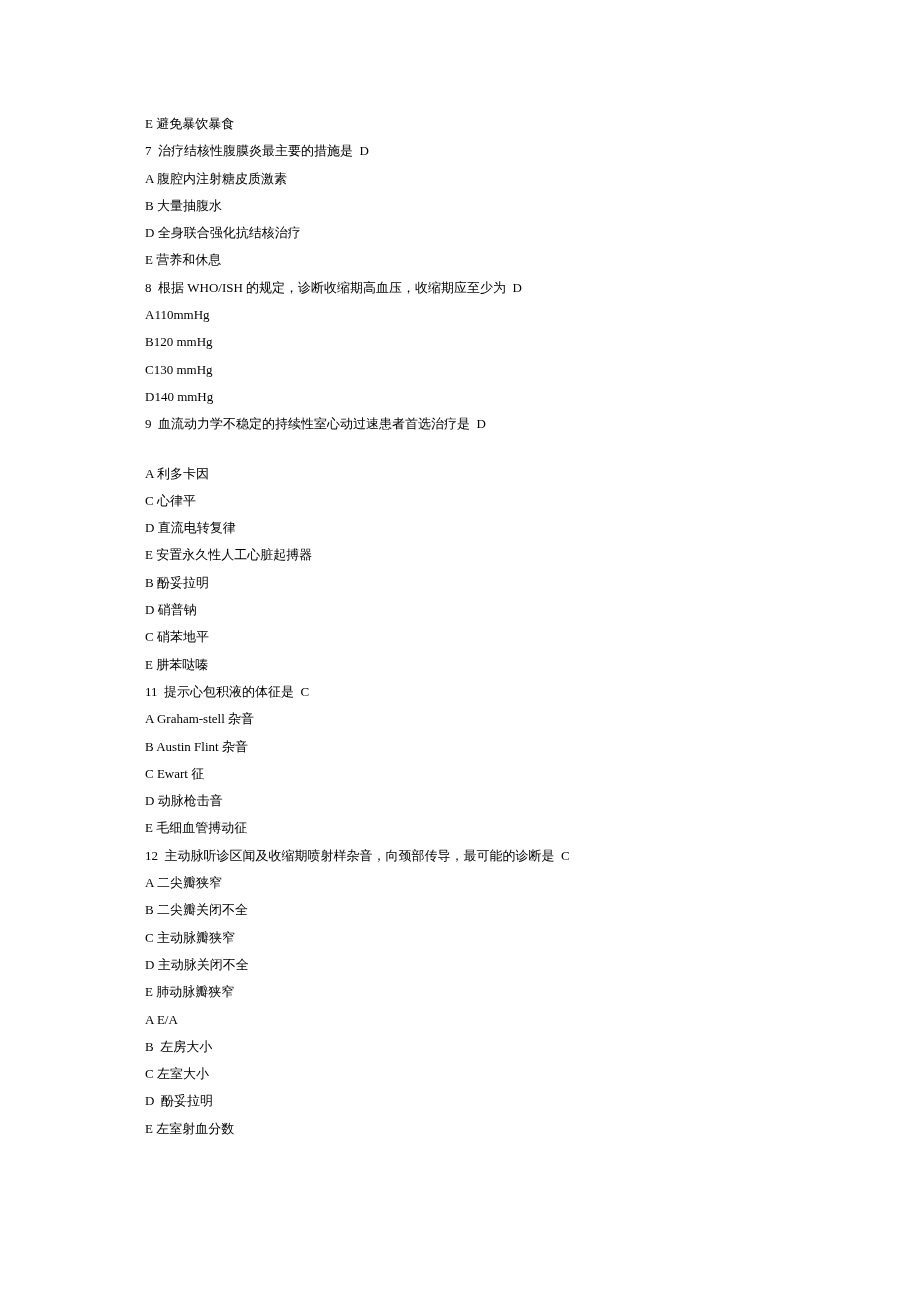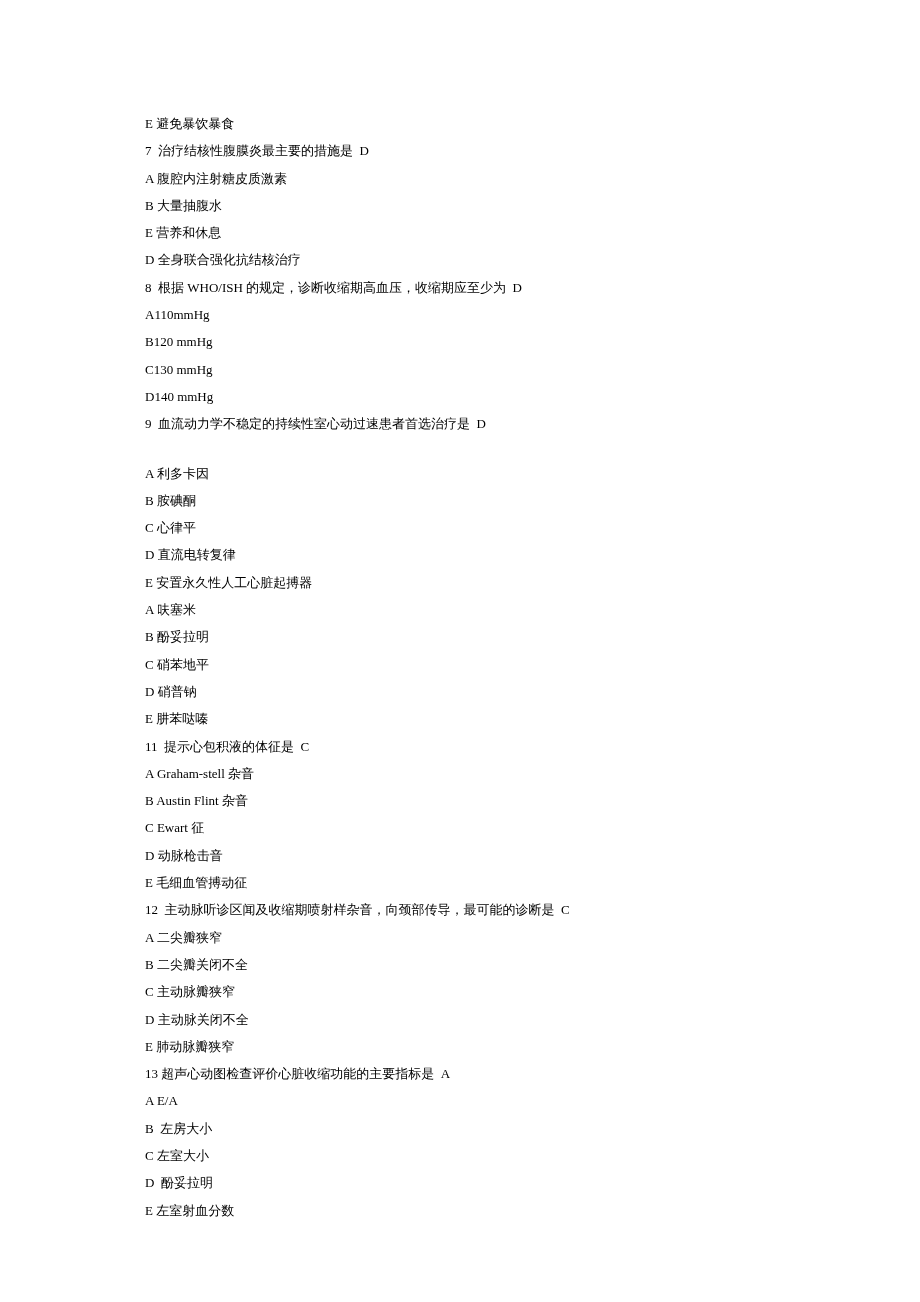--- a/index.html
+++ b/index.html
@@ -25,50 +25,47 @@
   }
 </style>
 </head>
 <body>
 
 <div class="page" id="page">
     <div class="line">E 避免暴饮暴食</div>
     <div class="line">7  治疗结核性腹膜炎最主要的措施是  D</div>
     <div class="line">A 腹腔内注射糖皮质激素</div>
     <div class="line">B 大量抽腹水</div>
+    <div class="line">D 全身联合强化抗结核治疗</div>
     <div class="line">E 营养和休息</div>
-    <div class="line">D 全身联合强化抗结核治疗</div>
     <div class="line">8  根据 WHO/ISH 的规定，诊断收缩期高血压，收缩期应至少为  D</div>
     <div class="line">A110mmHg</div>
     <div class="line">B120 mmHg</div>
     <div class="line">C130 mmHg</div>
     <div class="line">D140 mmHg</div>
     <div class="line">9  血流动力学不稳定的持续性室心动过速患者首选治疗是  D</div>
     <div class="gap"></div>
     <div class="line">A 利多卡因</div>
-    <div class="line">B 胺碘酮</div>
     <div class="line">C 心律平</div>
     <div class="line">D 直流电转复律</div>
     <div class="line">E 安置永久性人工心脏起搏器</div>
-    <div class="line">A 呋塞米</div>
     <div class="line">B 酚妥拉明</div>
+    <div class="line">D 硝普钠</div>
     <div class="line">C 硝苯地平</div>
-    <div class="line">D 硝普钠</div>
     <div class="line">E 肼苯哒嗪</div>
     <div class="line">11  提示心包积液的体征是  C</div>
     <div class="line">A Graham-stell 杂音</div>
     <div class="line">B Austin Flint 杂音</div>
     <div class="line">C Ewart 征</div>
     <div class="line">D 动脉枪击音</div>
     <div class="line">E 毛细血管搏动征</div>
     <div class="line">12  主动脉听诊区闻及收缩期喷射样杂音，向颈部传导，最可能的诊断是  C</div>
     <div class="line">A 二尖瓣狭窄</div>
     <div class="line">B 二尖瓣关闭不全</div>
     <div class="line">C 主动脉瓣狭窄</div>
     <div class="line">D 主动脉关闭不全</div>
     <div class="line">E 肺动脉瓣狭窄</div>
-    <div class="line">13 超声心动图检查评价心脏收缩功能的主要指标是  A</div>
     <div class="line">A E/A</div>
     <div class="line">B  左房大小</div>
     <div class="line">C 左室大小</div>
     <div class="line">D  酚妥拉明</div>
     <div class="line">E 左室射血分数</div>
   </div>
 
 </body></html>

